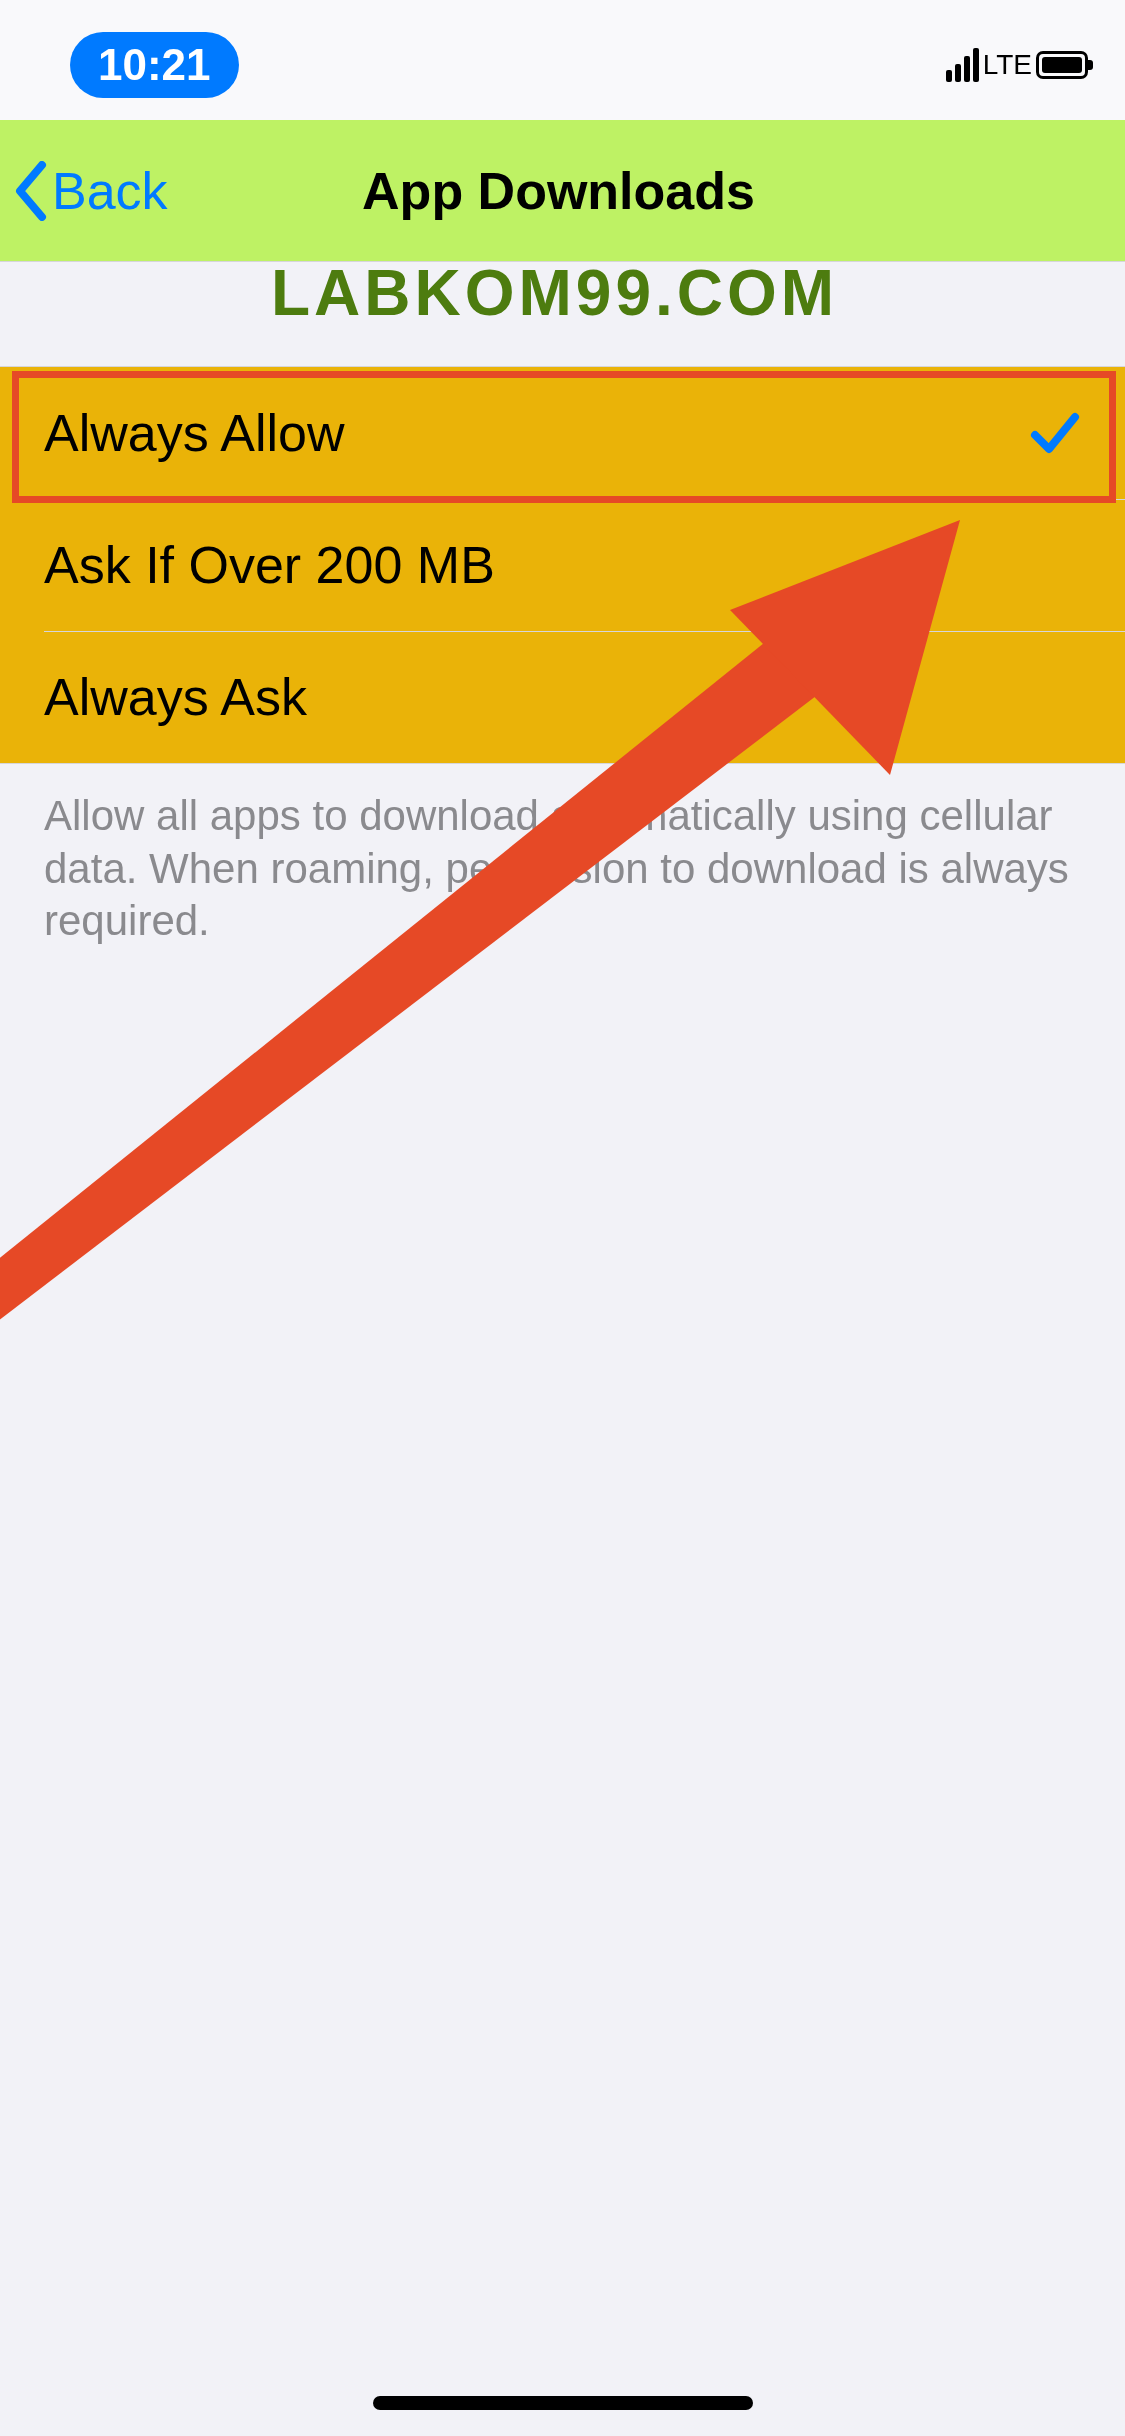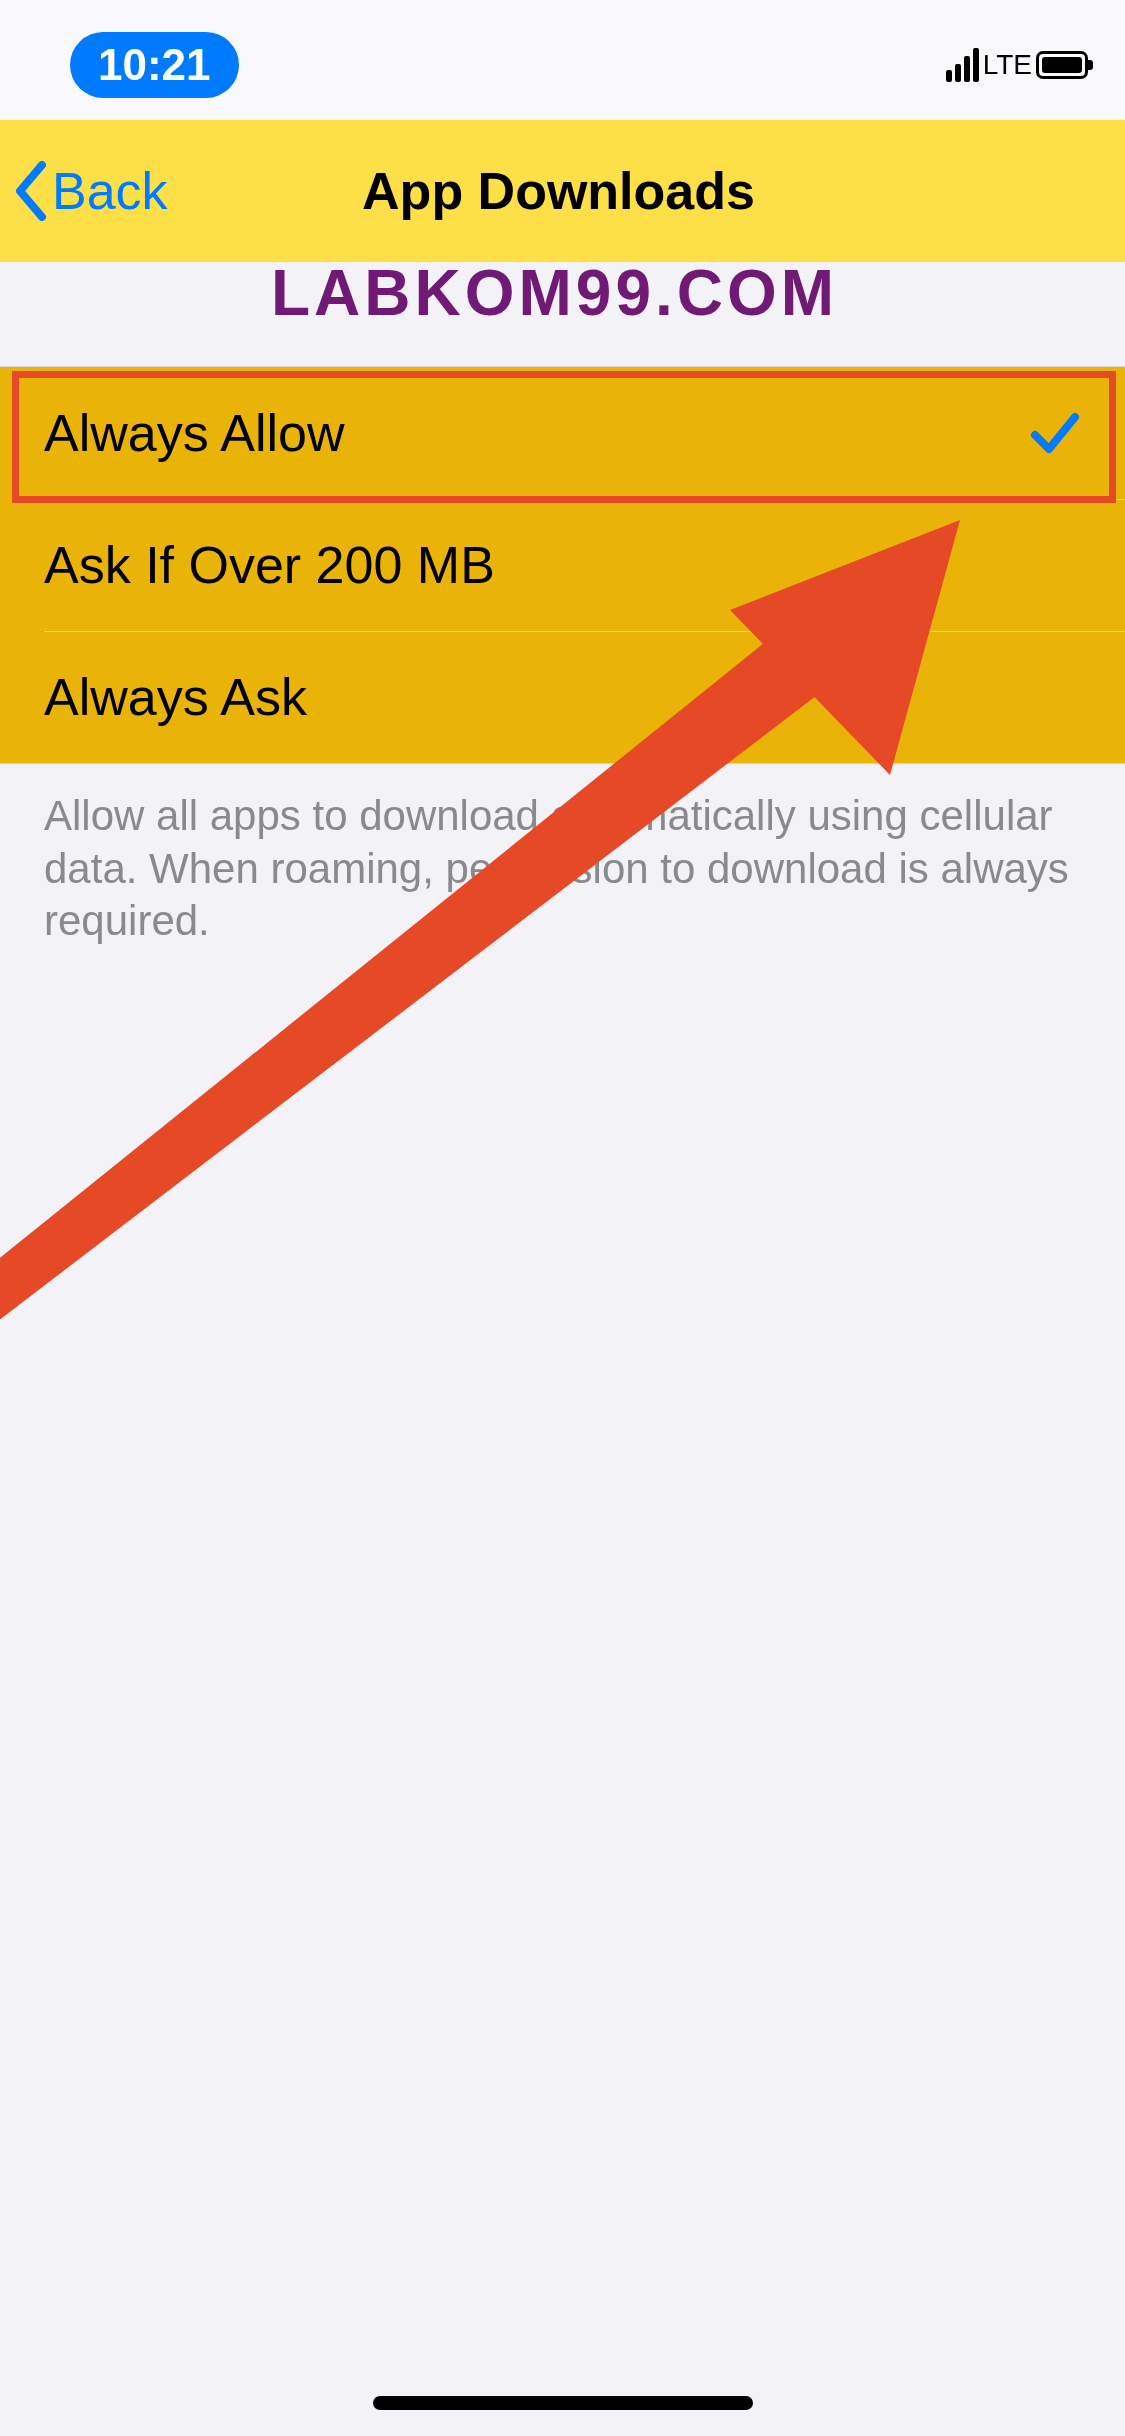--- a/index.html
+++ b/index.html
@@ -94,21 +94,21 @@
       width: 40px;
       background: #000;
       border-radius: 3px;
     }
 
     
     .nav-bar {
       height: 142px;
       display: flex;
       align-items: center;
-      background: #fde047;
+      background: #bef264;
       border-bottom: 1px solid #d6d6da;
       position: relative;
     }
     .back-group {
       display: flex;
       align-items: center;
       color: #007aff;
       font-size: 52px;
       padding-left: 14px;
       gap: 2px;
@@ -130,21 +130,21 @@
     
     .watermark {
       position: absolute;
       top: 256px;
       left: 0;
       right: 16px;
       text-align: center;
       font-size: 64px;
       font-weight: 800;
       letter-spacing: 4px;
-      color: #701a75;
+      color: #4d7c0f;
       font-family: 'Trebuchet MS', sans-serif;
       z-index: 5;
       pointer-events: none;
     }
 
     
     .list {
       margin-top: 104px;
       background: #eab308;
       border-top: 1px solid #d6d6da;

